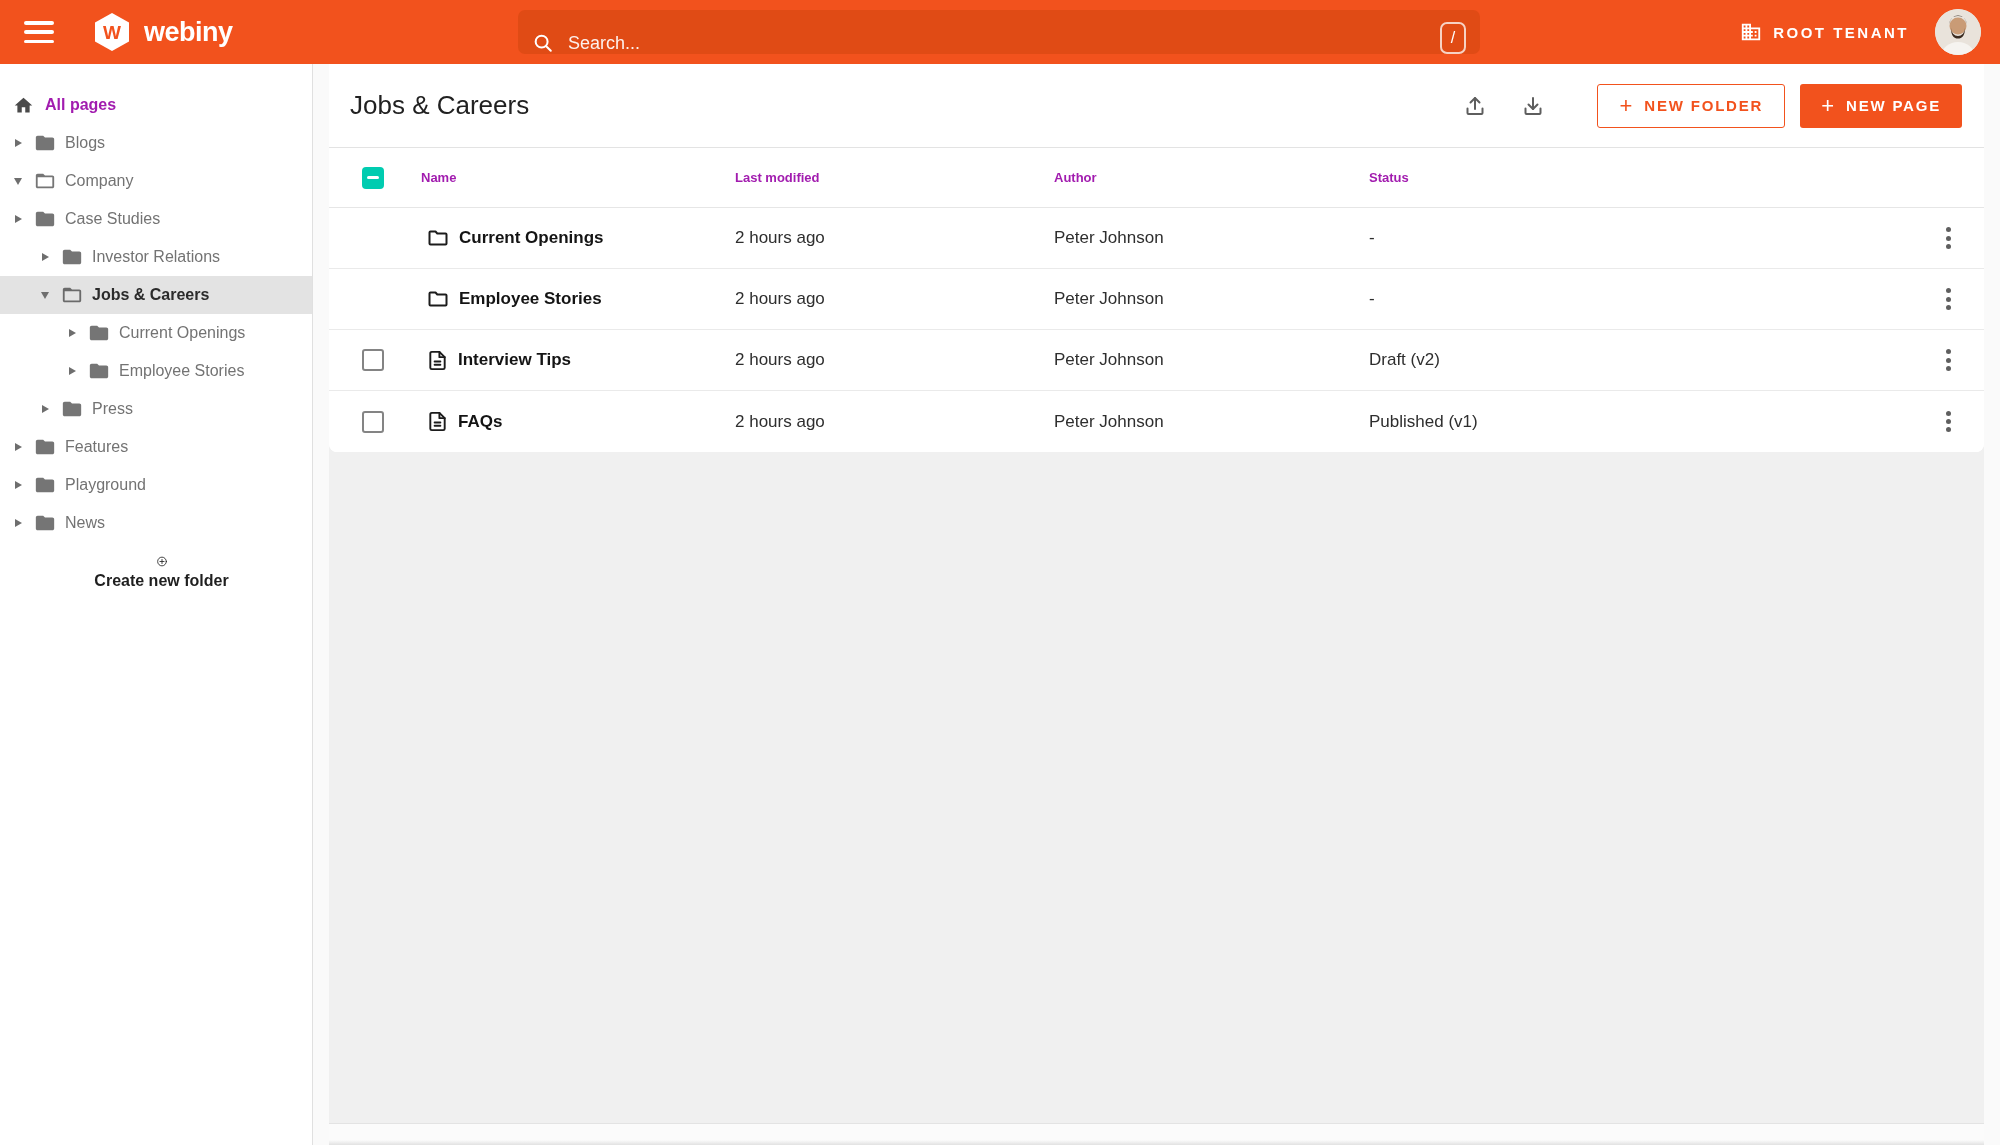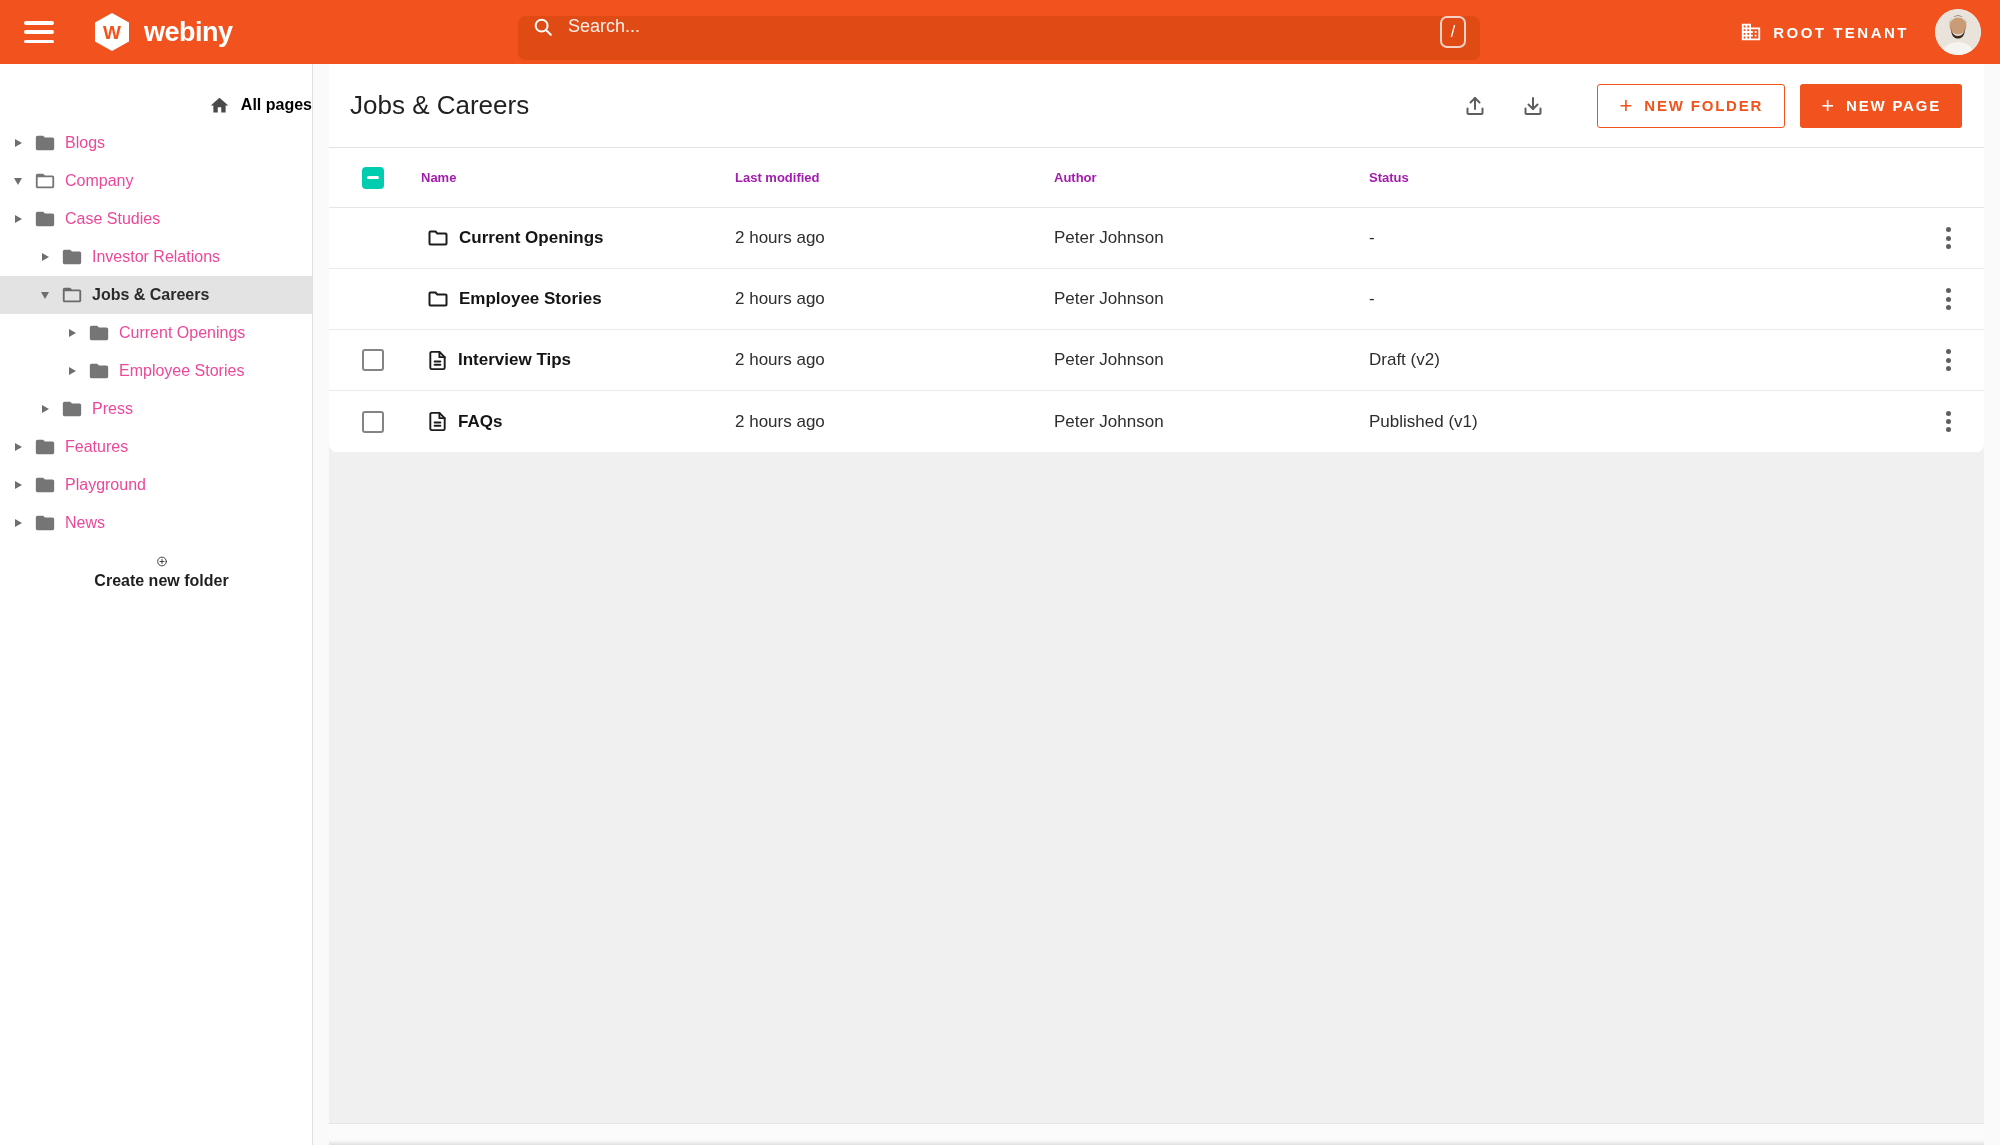--- a/index.html
+++ b/index.html
@@ -16,44 +16,44 @@
     position:absolute; top:0; left:0; width:2000px; height:64px;
     background:#f2521d; display:flex; align-items:center;
   }
   .hamburger { position:absolute; left:24px; top:21px; width:30px; height:22px;
     display:flex; flex-direction:column; justify-content:space-between; cursor:pointer; }
   .hamburger span { display:block; height:3.5px; border-radius:2px; background:#fff; }
   .brand { position:absolute; left:92px; top:12px; display:flex; align-items:center; gap:12px; }
   .hexagon { width:40px; height:40px; }
   .wordmark { color:#fff; font-size:27px; font-weight:bold; letter-spacing:-0.5px;text-align:center; }
   .searchbar {
-    position:absolute; left:518px; top:16px; width:962px; height:44px;
-    background:#e04b15; border-radius:7px; display:flex; align-items:flex-start; padding:0 14px;
+    position:absolute; left:518px; top:10px; width:962px; height:44px;
+    background:#e04b15; border-radius:7px; display:flex; align-items:flex-end; padding:0 14px;
   }
   .searchbar svg { flex:0 0 auto; }
   .search-input {
     flex:1; background:transparent; border:none; outline:none;
     color:#fff; font-size:18px; margin-left:14px; font-family:"Liberation Sans",sans-serif;
   }
   .search-input::placeholder { color:rgba(255,255,255,0.92); opacity:1; }
   .slash-badge {
     width:26px; height:32px; border:2px solid rgba(255,255,255,0.75); border-radius:7px;
     color:#fff; font-size:16px; display:flex; align-items:center; justify-content:center;
   }
   .topbar-right { position:absolute; right:19px; top:0; height:64px; display:flex; align-items:center; gap:26px; }
   .tenant { display:flex; align-items:center; gap:11px; color:#fff; cursor:pointer; }
   .tenant-label { font-size:15px; font-weight:600; letter-spacing:2.5px; }
   .avatar { width:46px; height:46px; border-radius:50%; overflow:hidden; background:#ece7e1; cursor:pointer; }
   
   .sidebar {
     position:absolute; top:64px; left:0; width:313px; bottom:0;
     background:#fff; border-right:1px solid #e0e0e0; padding-top:22px;
   }
-  .side-row { height:38px; display:flex; align-items:center; font-size:16px; color:#ec4899; cursor:pointer; }
-  .side-row.static { padding-left:13px; gap:11px; font-weight:bold; color:#000000;justify-content:flex-end; }
+  .side-row { height:38px; display:flex; align-items:center; font-size:16px; color:#737373; cursor:pointer; }
+  .side-row.static { padding-left:13px; gap:11px; font-weight:bold; color:#a21caf; }
   .side-row.selected { background:#e3e3e3; font-weight:bold; color:#2b2b2b; }
   .lvl0 { padding-left:12px; }
   .lvl1 { padding-left:39px; }
   .lvl2 { padding-left:66px; }
   .caret { width:12px; display:flex; justify-content:center; margin-right:10px; flex:0 0 auto; }
   .caret-right { width:0; height:0; border-left:7px solid #6e6e6e; border-top:4.5px solid transparent; border-bottom:4.5px solid transparent; }
   .caret-down  { width:0; height:0; border-top:7px solid #6e6e6e; border-left:4.5px solid transparent; border-right:4.5px solid transparent; }
   .side-folder { width:22px; height:22px; margin-right:9px; flex:0 0 auto; }
   .create-folder { margin-top:14px; padding-left:11px; display:flex; align-items:center; gap:5px;
     font-weight:bold; font-size:16px; color:#1f1f1f; cursor:pointer; height:34px;flex-direction:column; }

